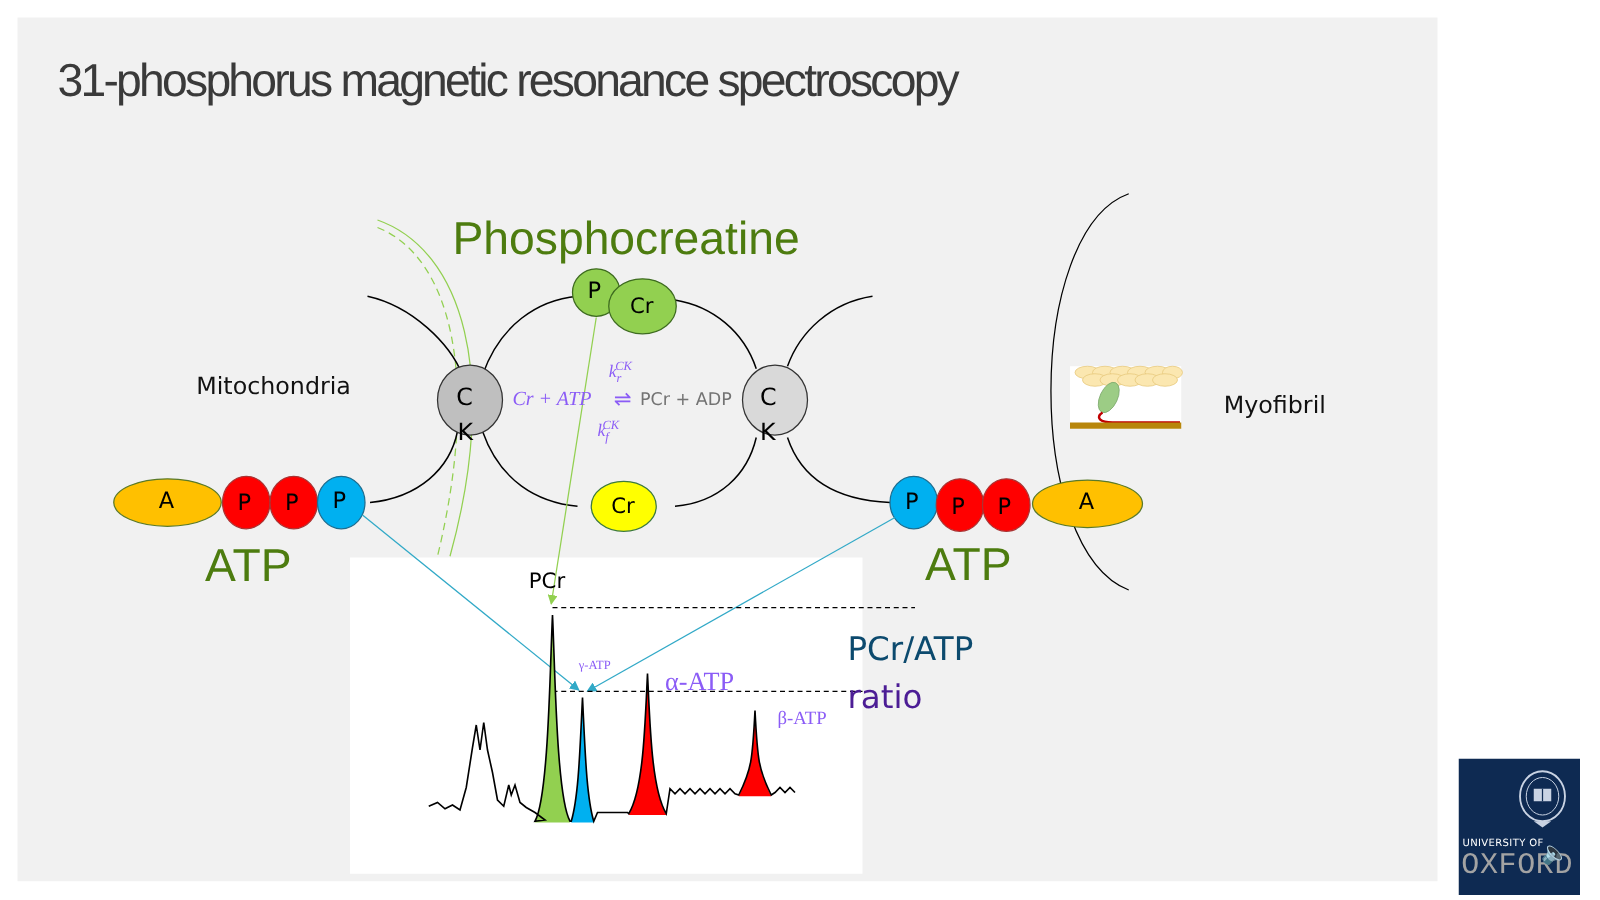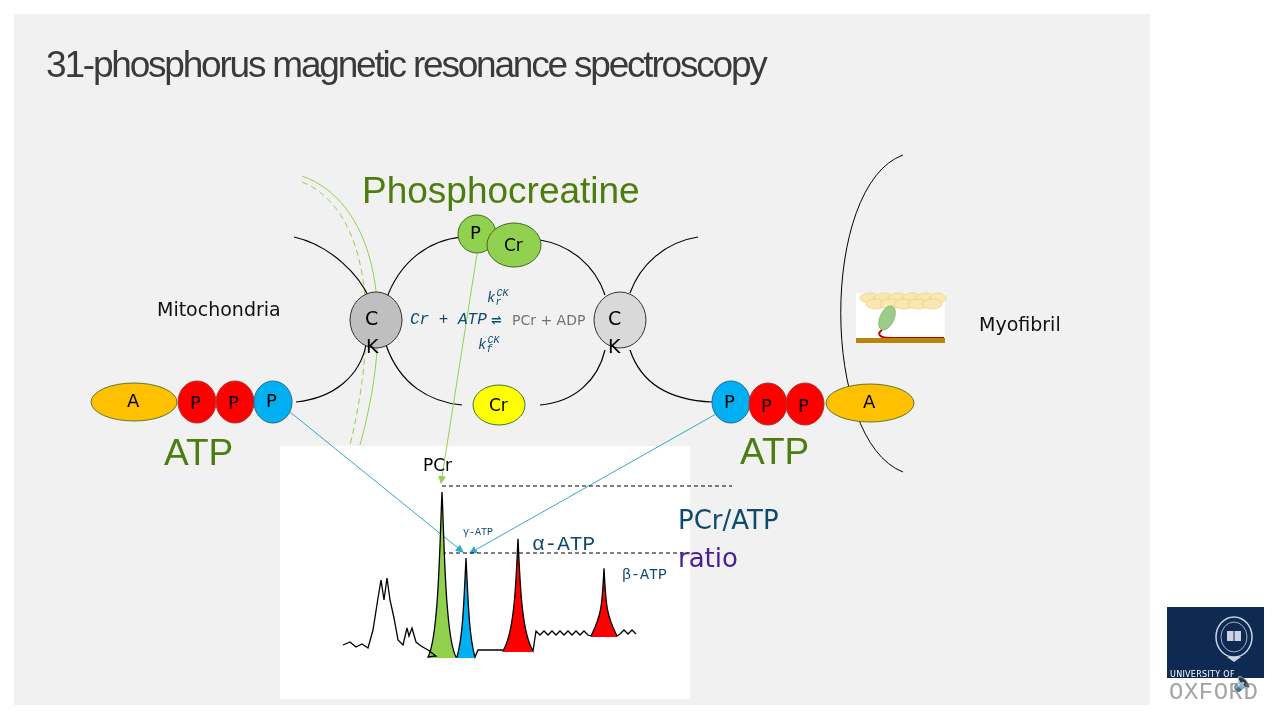--- a/index.html
+++ b/index.html
@@ -2,24 +2,24 @@
 <html><head>
 <meta charset="utf-8">
 <style>
   html,body{margin:0;padding:0;background:#ffffff;}
   body{width:1280px;height:720px;position:relative;overflow:hidden;font-family:"DejaVu Sans","Liberation Sans",sans-serif;}
   .slide{position:absolute;left:14px;top:14px;width:1136px;height:691px;background:#f1f1f1;}
   .abs{position:absolute;white-space:nowrap;}
   .title{left:46px;top:44px;font-size:37px;color:#3a3a3a;letter-spacing:-2.2px;font-family:"Liberation Sans",sans-serif;}
   .big{font-size:37px;color:#4d7c0f;font-family:Liberation Sans, sans-serif;}
   .lbl{font-size:19px;color:#111;font-family:"DejaVu Sans",sans-serif;}
-  .serif{font-family:Liberation Mono, monospace;color:#0c4a6e;text-align:right;}
+  .serif{font-family:Liberation Serif, serif;color:#8b5cf6;text-align:right;}
   svg{position:absolute;left:0;top:0;}
   .spec-panel{position:absolute;left:280px;top:446px;width:410px;height:253px;background:#ffffff;}
-  .logo{position:absolute;left:1167px;top:607px;width:97px;height:71px;background:#0e2a52;}
+  .logo{position:absolute;left:1167px;top:607px;width:97px;height:109px;background:#0e2a52;}
 </style>
 </head>
 <body>
 
 <div class="slide"></div>
 
 <div class="abs title">31-phosphorus magnetic resonance spectroscopy</div>
 
 <div class="spec-panel"></div>
 

